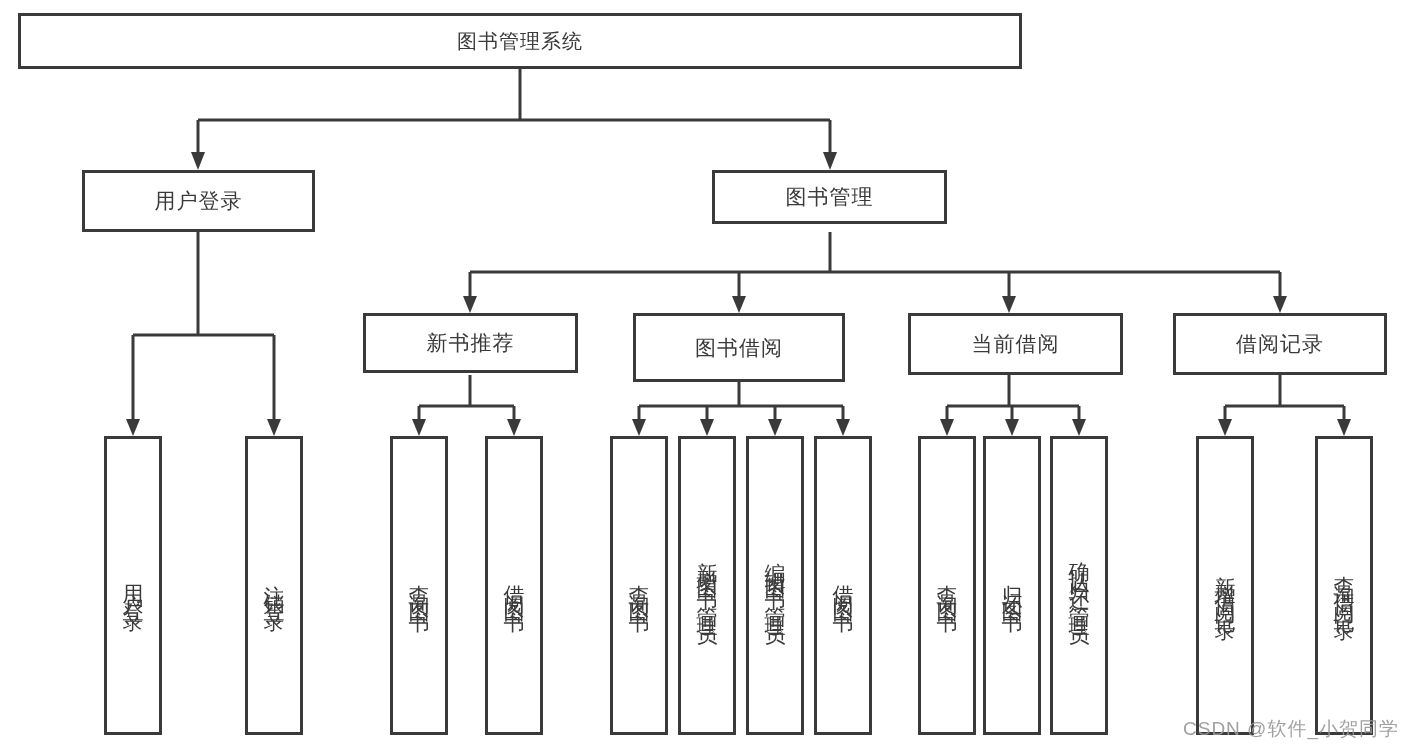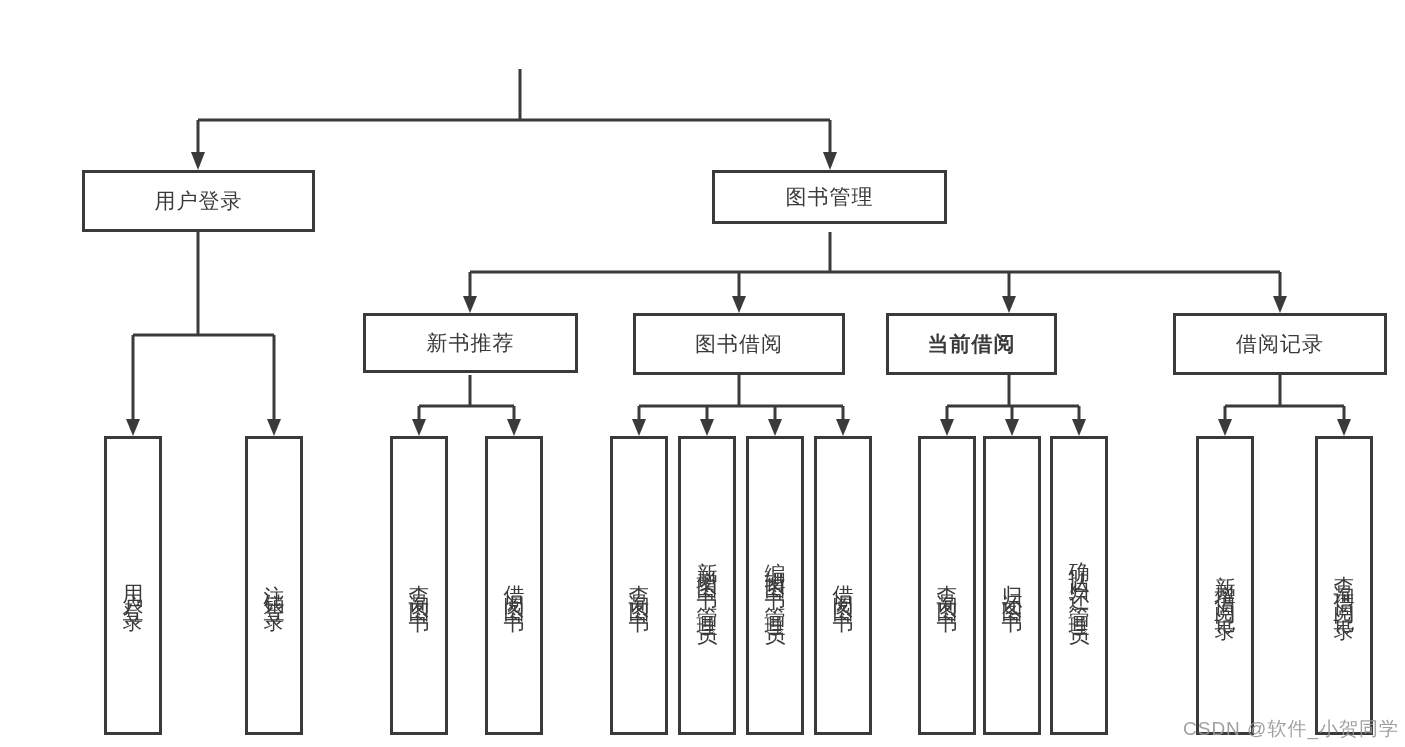--- a/index.html
+++ b/index.html
@@ -114,35 +114,38 @@
 
       <polygon points="940,419 954,419 947,436"></polygon>
       <polygon points="1005,419 1019,419 1012,436"></polygon>
       <polygon points="1072,419 1086,419 1079,436"></polygon>
 
       <polygon points="1218,419 1232,419 1225,436"></polygon>
       <polygon points="1337,419 1351,419 1344,436"></polygon>
     </g>
   </svg>
 
+  <div class="node h-node root-node" style="left:18px;top:13px;width:1004px;height:56px;">
+    <span>图书管理系统</span>
+  </div>
 
   <div class="node h-node" style="left:82px;top:170px;width:233px;height:62px;">
     <span>用户登录</span>
   </div>
   <div class="node h-node" style="left:712px;top:170px;width:235px;height:54px;">
     <span>图书管理</span>
   </div>
 
   <div class="node h-node" style="left:363px;top:313px;width:215px;height:60px;">
     <span>新书推荐</span>
   </div>
-  <div class="node h-node" style="left:633px;top:313px;width:212px;height:62px;">
+  <div class="node h-node" style="left:633px;top:313px;width:212px;height:69px;">
     <span>图书借阅</span>
   </div>
-  <div class="node h-node" style="left:886px;top:313px;width:171px;height:62px;font-weight:bold;">
+  <div class="node h-node" style="left:908px;top:313px;width:215px;height:62px;">
     <span>当前借阅</span>
   </div>
   <div class="node h-node" style="left:1173px;top:313px;width:214px;height:62px;">
     <span>借阅记录</span>
   </div>
 
   <div class="node leaf" style="left:104px;">
     <span>用户登录</span>
   </div>
   <div class="node leaf" style="left:245px;">

